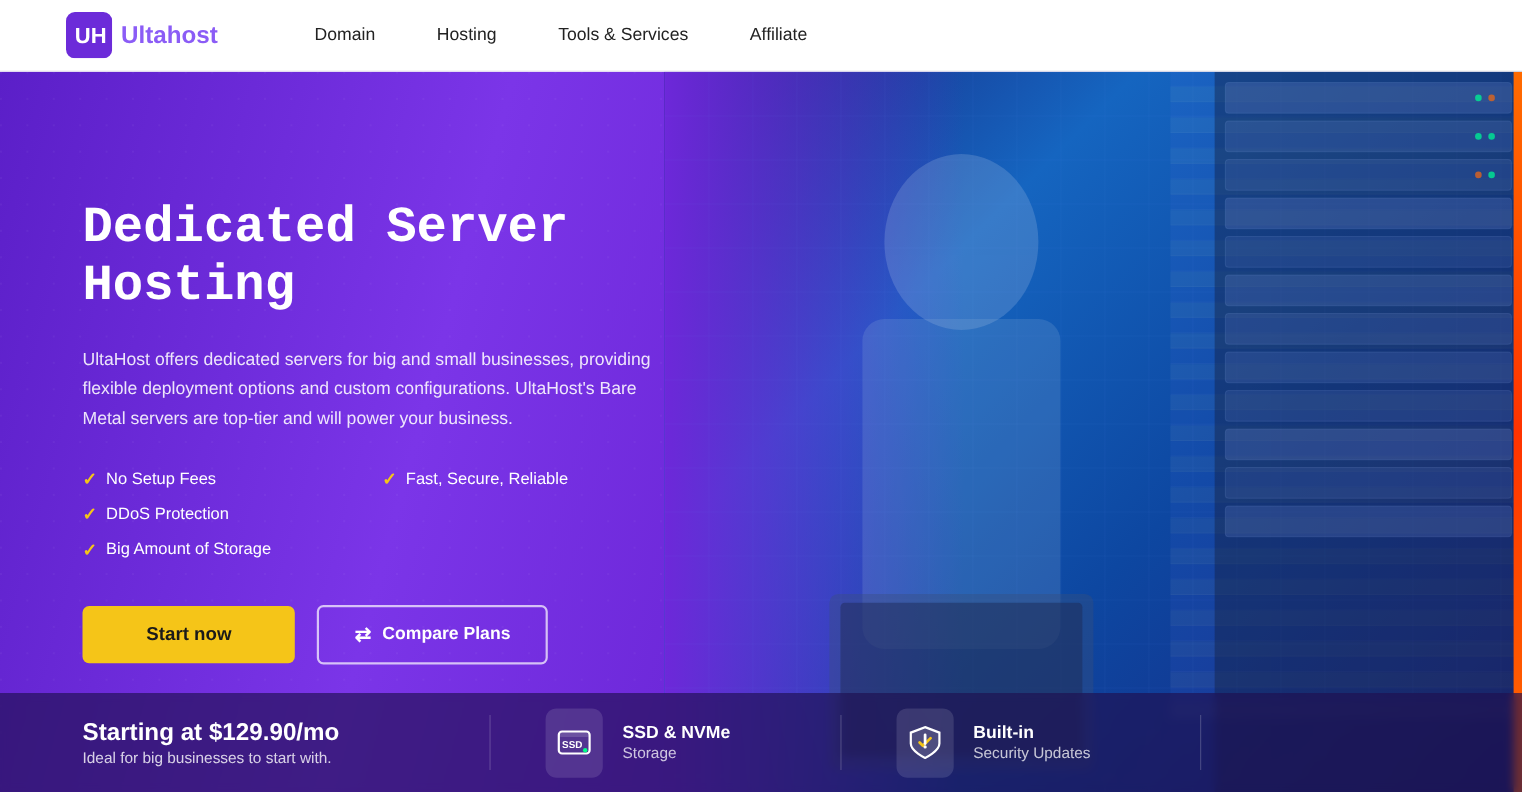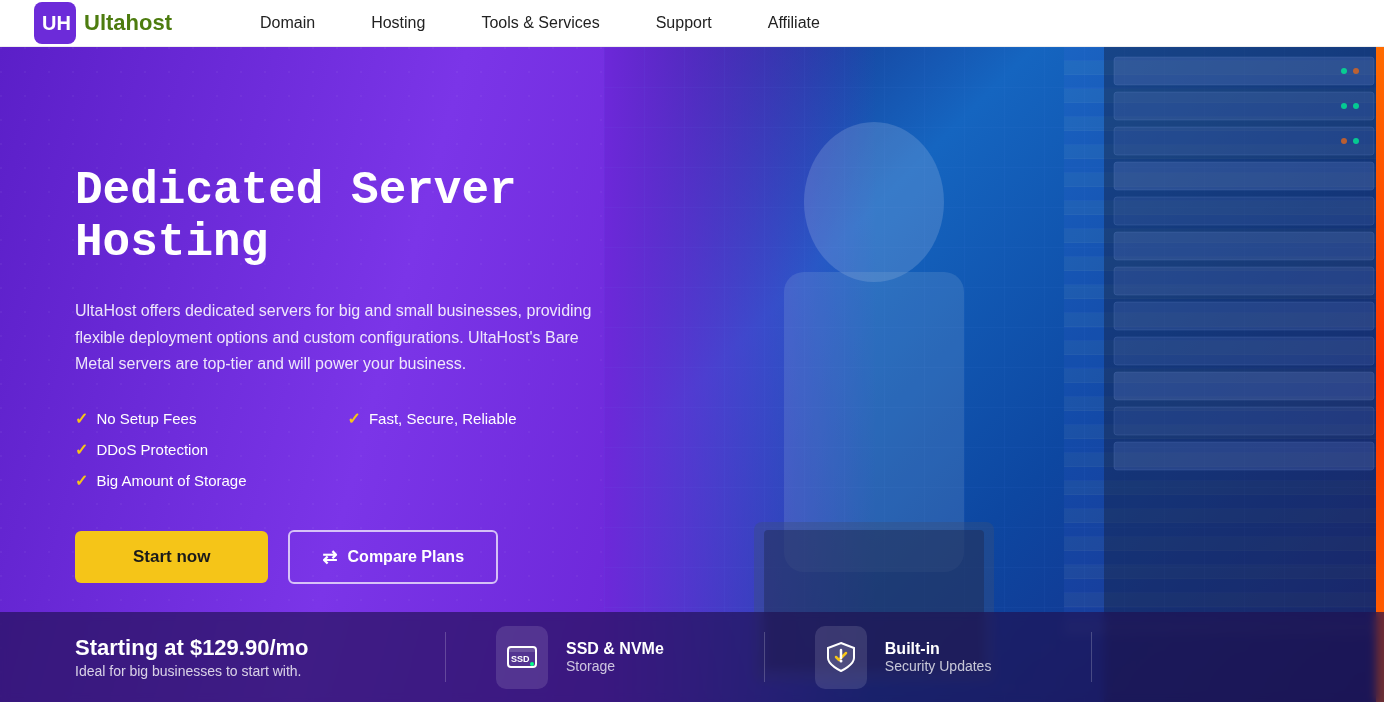--- a/index.html
+++ b/index.html
@@ -2,41 +2,41 @@
 <html><head>
   <meta charset="utf-8">
   <style>
     * { margin: 0; padding: 0; box-sizing: border-box; }
     body { font-family: 'Segoe UI', Arial, sans-serif; width: 1384px; overflow-x: hidden; }
 
     
     .navbar {
       display: flex;
       align-items: center;
-      padding: 0 34px;
-      height: 47px;
+      padding: 0 60px;
+      height: 65px;
       background: #fff;
       border-bottom: 1px solid #eee;
       position: relative;
       z-index: 10;
     }
     .logo-wrap {
       display: flex;
       align-items: center;
       gap: 8px;
       margin-right: 60px;
     }
     .logo-icon {
       width: 42px;
       height: 42px;
     }
     .logo-text {
       font-size: 22px;
       font-weight: 700;
-      color: #4d7c0f;
+      color: #8b5cf6;
     }
     .nav-links {
       display: flex;
       gap: 0;
       list-style: none;
     }
     .nav-links li a {
       text-decoration: none;
       color: #222;
       font-size: 16px;
@@ -288,23 +288,20 @@
     <li>
       <a href="#">Domain</a>
     </li>
     <li>
       <a href="#">Hosting</a>
     </li>
     <li>
       <a href="#">Tools &amp; Services</a>
     </li>
     <li>
-      <a href="#">Support</a>
-    </li>
-    <li>
       <a href="#">Affiliate</a>
     </li>
   </ul>
 </nav>
 
 <section class="hero">
   <div class="hero-bg-pattern"></div>
 
   <div class="hero-img-overlay">
     <div class="tech-grid"></div>

